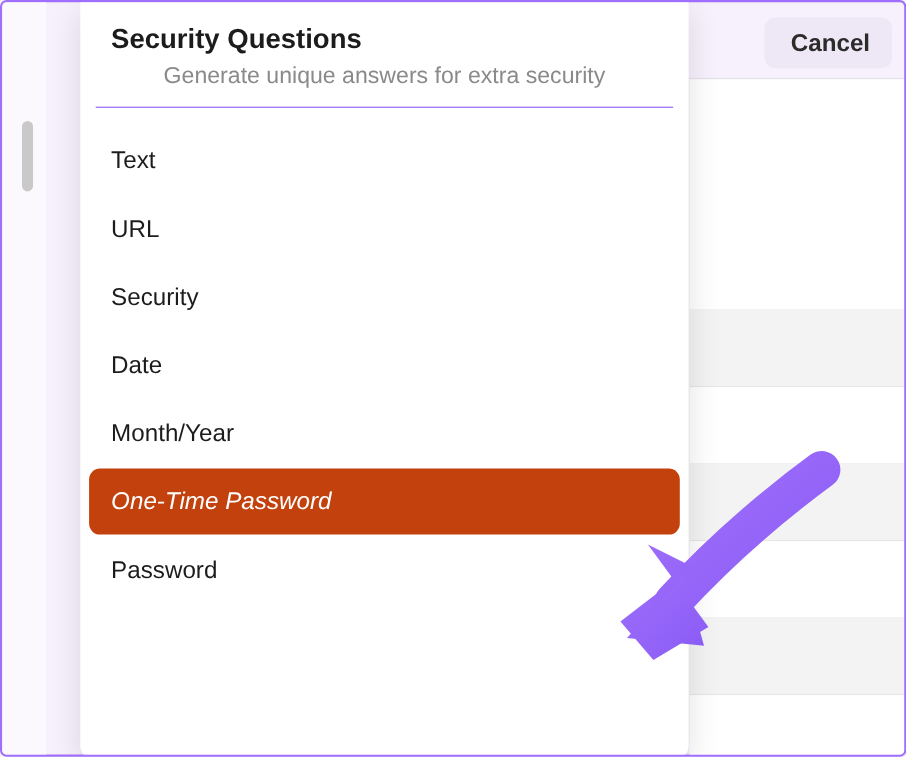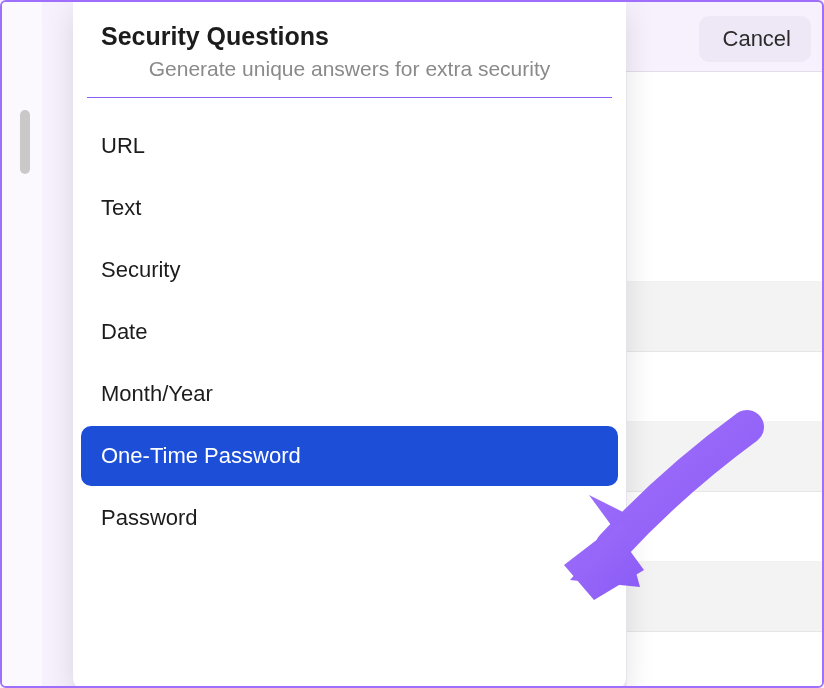--- a/index.html
+++ b/index.html
@@ -67,20 +67,21 @@
       position: absolute;
       right: 11px;
       top: 14px;
       padding: 10px 20px 10px 24px;
       background: #eee8f6;
       border: none;
       border-radius: 10px;
       font-size: 22px;
       color: #2b2b2b;
       cursor: pointer;
+      font-weight: bold;
     }
 
     .popover {
       position: absolute;
       left: 71px;
       top: 0;
       width: 553px;
       height: 688px;
       background: #ffffff;
       box-shadow: 0 8px 30px rgba(0,0,0,0.12);
@@ -121,23 +122,24 @@
     .list-item {
       padding: 17px 20px;
       font-size: 22px;
       color: #1c1c1c;
       border-radius: 10px;
       cursor: pointer;
       margin: 2px 0;
     }
 
     .list-item.selected {
-      background: #1d4ed8;
+      background: #c2410c;
       color: #ffffff;
       font-weight: 400;
+      font-style: italic;
     }
 
     .top-bar-sep {
       position: absolute;
       left: 624px;
       right: 0;
       top: 69px;
       height: 1px;
       background: rgba(0,0,0,0.08);
     }
@@ -178,22 +180,22 @@
 <button class="cancel-button">Cancel</button>
 
 <div class="popover">
   <div class="header">
     <div class="header-inner">
       <div class="header-title">Security Questions</div>
       <div class="header-subtitle">Generate unique answers for extra security</div>
     </div>
   </div>
   <div class="list">
+    <div class="list-item">Text</div>
     <div class="list-item">URL</div>
-    <div class="list-item">Text</div>
     <div class="list-item">Security</div>
     <div class="list-item">Date</div>
     <div class="list-item">Month/Year</div>
     <div class="list-item selected">One-Time Password</div>
     <div class="list-item">Password</div>
   </div>
 </div>
 
 <div class="arrow-container">
   <svg class="arrow-svg" viewBox="0 0 240 240">

